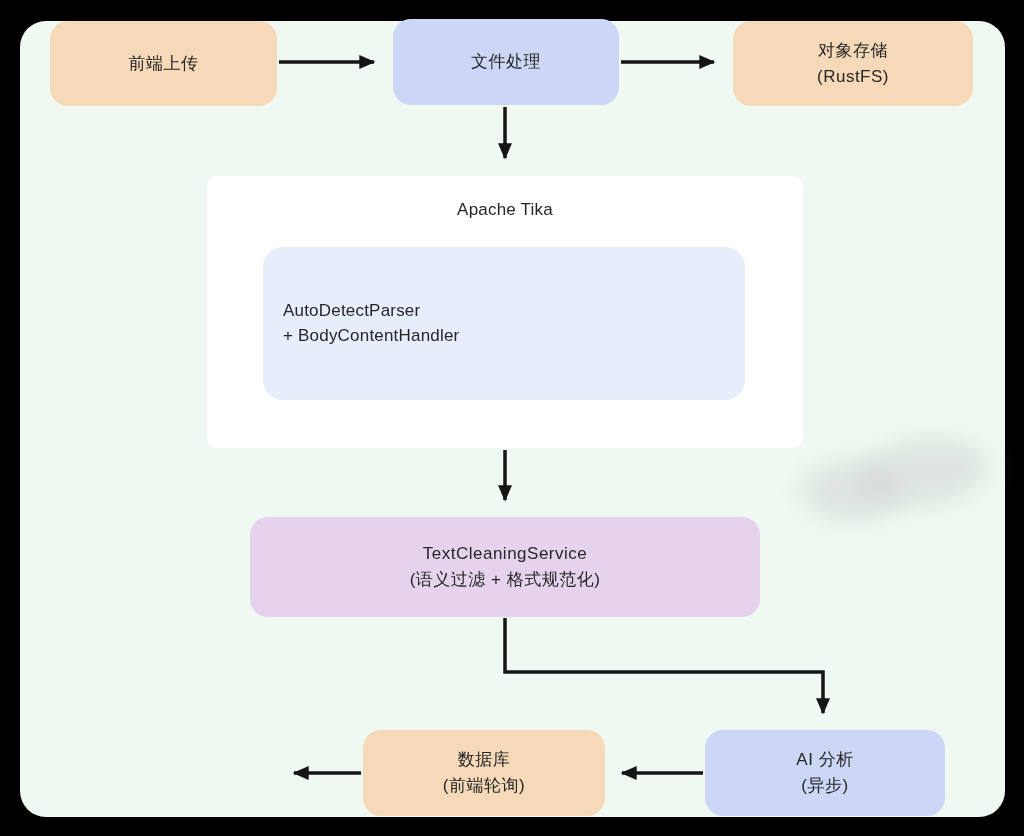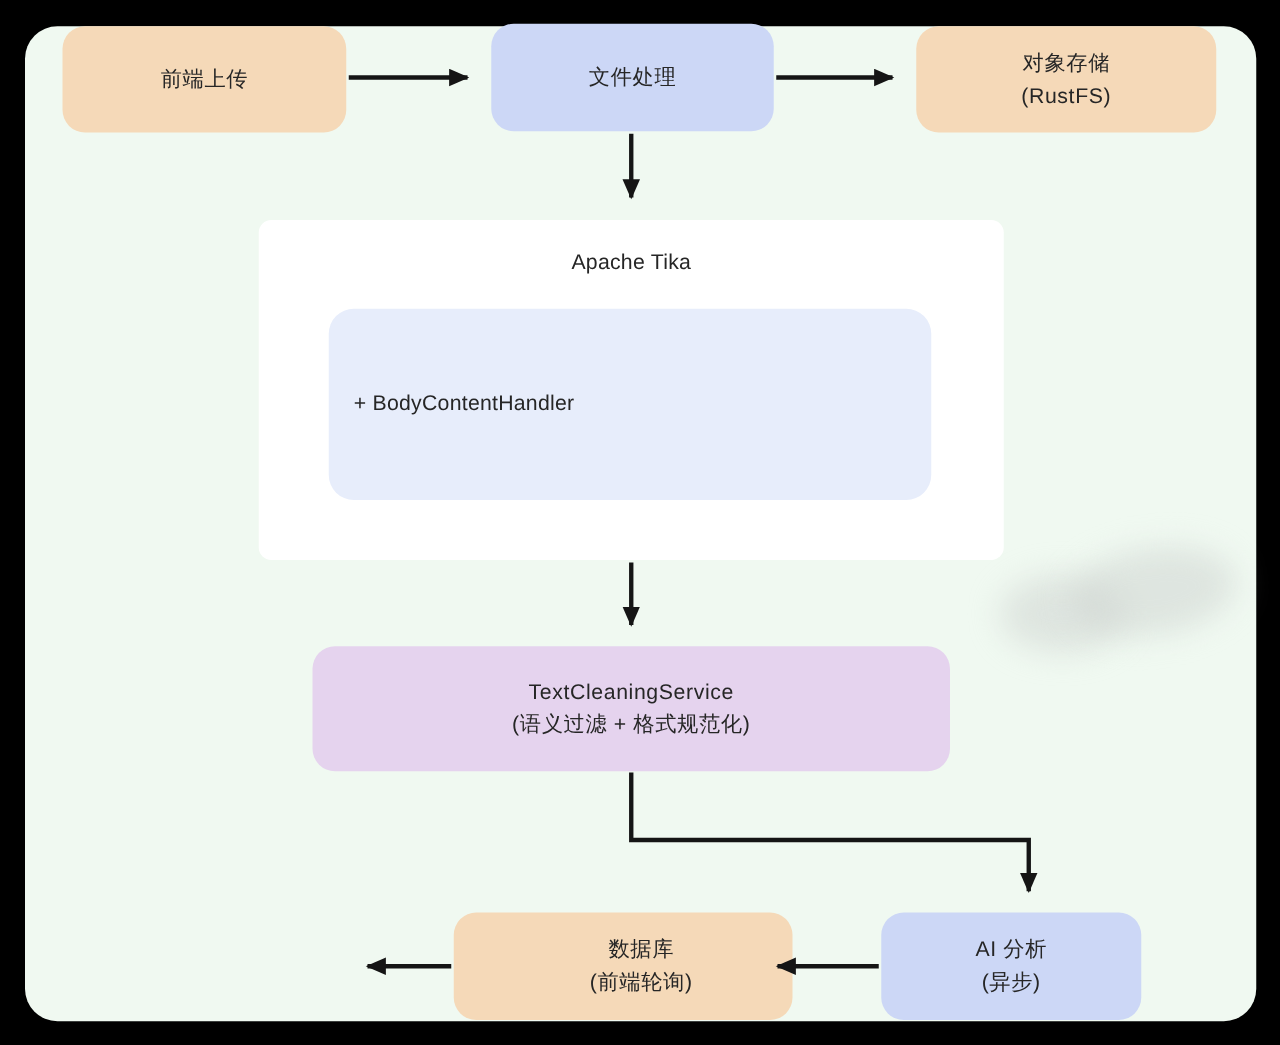--- a/index.html
+++ b/index.html
@@ -38,22 +38,22 @@
     letter-spacing: 0.5px;
   }
   .node.orange { background: #f5d9b8; }
   .node.blue   { background: #ccd7f6; }
   .node.purple { background: #e5d3ee; }
 
   .n-frontend-upload { left: 50px;  top: 21px;  width: 227px; height: 85px; }
   .n-file-processing { left: 393px; top: 19px;  width: 226px; height: 86px; }
   .n-object-storage  { left: 733px; top: 21px;  width: 240px; height: 85px; }
   .n-text-cleaning   { left: 250px; top: 517px; width: 510px; height: 100px; }
-  .n-ai-analysis     { left: 705px; top: 730px; width: 208px; height: 86px; }
-  .n-database        { left: 363px; top: 730px; width: 242px; height: 86px; padding-left: 29px; }
+  .n-ai-analysis     { left: 705px; top: 730px; width: 240px; height: 86px; }
+  .n-database        { left: 363px; top: 730px; width: 242px; height: 86px; }
   .n-frontend-poll   { left: 23px;  top: 730px; width: 253px; height: 86px; }
 
   .tika-container {
     position: absolute;
     left: 207px;
     top: 176px;
     width: 596px;
     height: 272px;
     background: #ffffff;
     border-radius: 10px;
@@ -111,20 +111,21 @@
 <div class="canvas">
 
   <div class="content-area"></div>
 
   <div class="watermark wm-1"></div>
   <div class="watermark wm-2"></div>
 
   <div class="tika-container">
     <div class="tika-title">Apache Tika</div>
     <div class="tika-inner">
+      <div class="tika-line">AutoDetectParser</div>
       <div class="tika-line">+ BodyContentHandler</div>
     </div>
   </div>
 
   <div class="node orange n-frontend-upload">
     <span>前端上传</span>
   </div>
 
   <div class="node blue n-file-processing">
     <span>文件处理</span>

